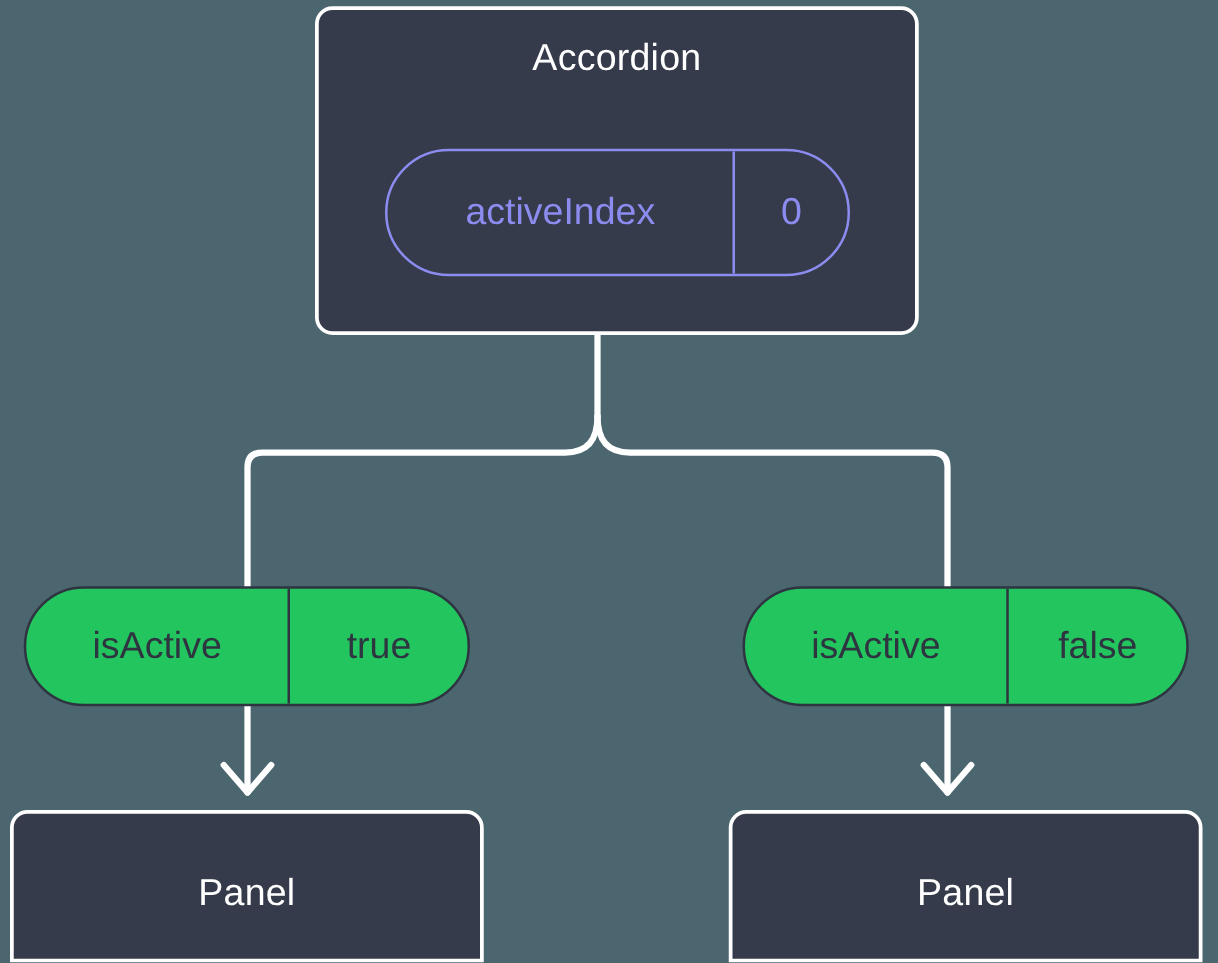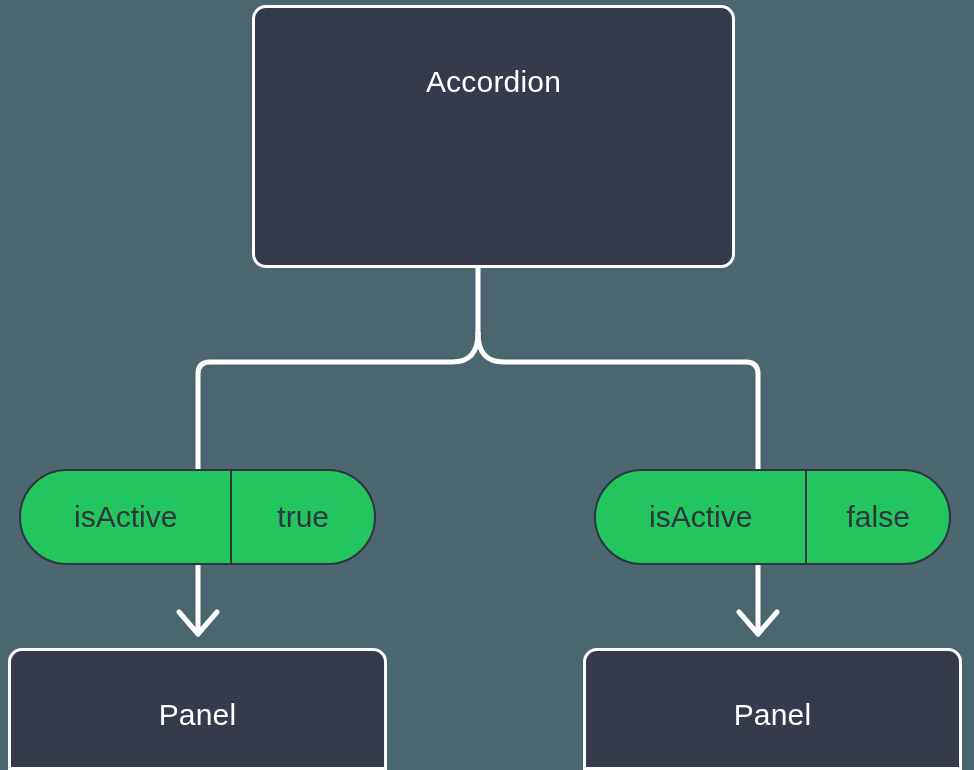--- a/index.html
+++ b/index.html
@@ -48,21 +48,21 @@
     font-weight: 500;
     letter-spacing: 0.2px;
     white-space: nowrap;
   }
 
   #accordion-node {
     left: 252px;
     top: 5px;
     width: 483px;
     height: 263px;
-    padding-top: 57px;
+    padding-top: 22px;
   }
   #panel-left-node {
     left: 8px;
     top: 648px;
     width: 379px;
     height: 122px;
     border-bottom-left-radius: 0;
     border-bottom-right-radius: 0;
     justify-content: flex-start;
     padding-top: 47px;
@@ -181,20 +181,24 @@
     <g fill="none" stroke="#ffffff" stroke-width="5" stroke-linecap="round" stroke-linejoin="round">
       <path d="M 758 565 L 758 634"></path>
       <path d="M 739 612 L 758 634 L 777 612"></path>
     </g>
   </svg>
 
   <div class="node-box" id="accordion-node">
     <div class="node-title">Accordion</div>
   </div>
 
+  <div class="pill pill-outline" id="activeindex-pill">
+    <div class="pill-key">activeIndex</div>
+    <div class="pill-val">0</div>
+  </div>
 
   <div class="pill pill-filled" id="isactive-pill-left">
     <div class="pill-key">isActive</div>
     <div class="pill-val">true</div>
   </div>
 
   <div class="node-box" id="panel-left-node">
     <div class="node-title">Panel</div>
   </div>
 

